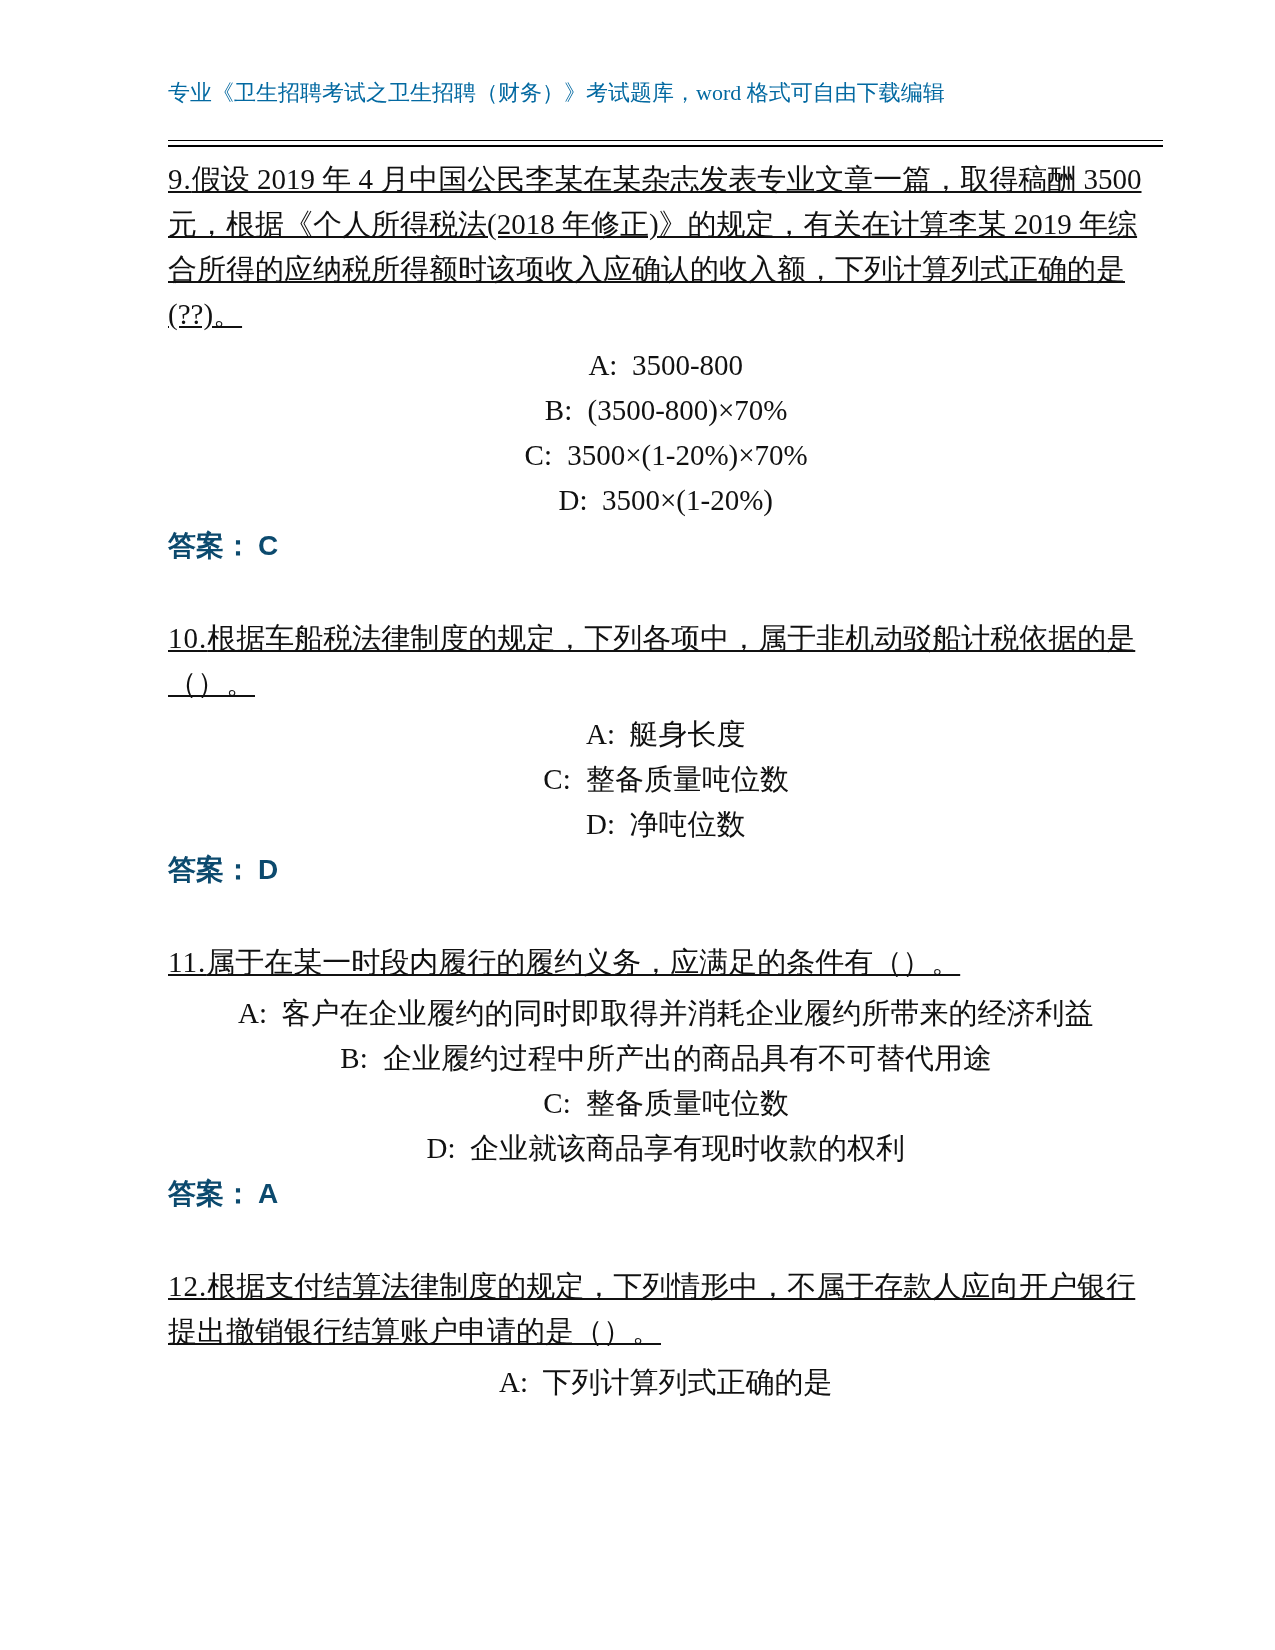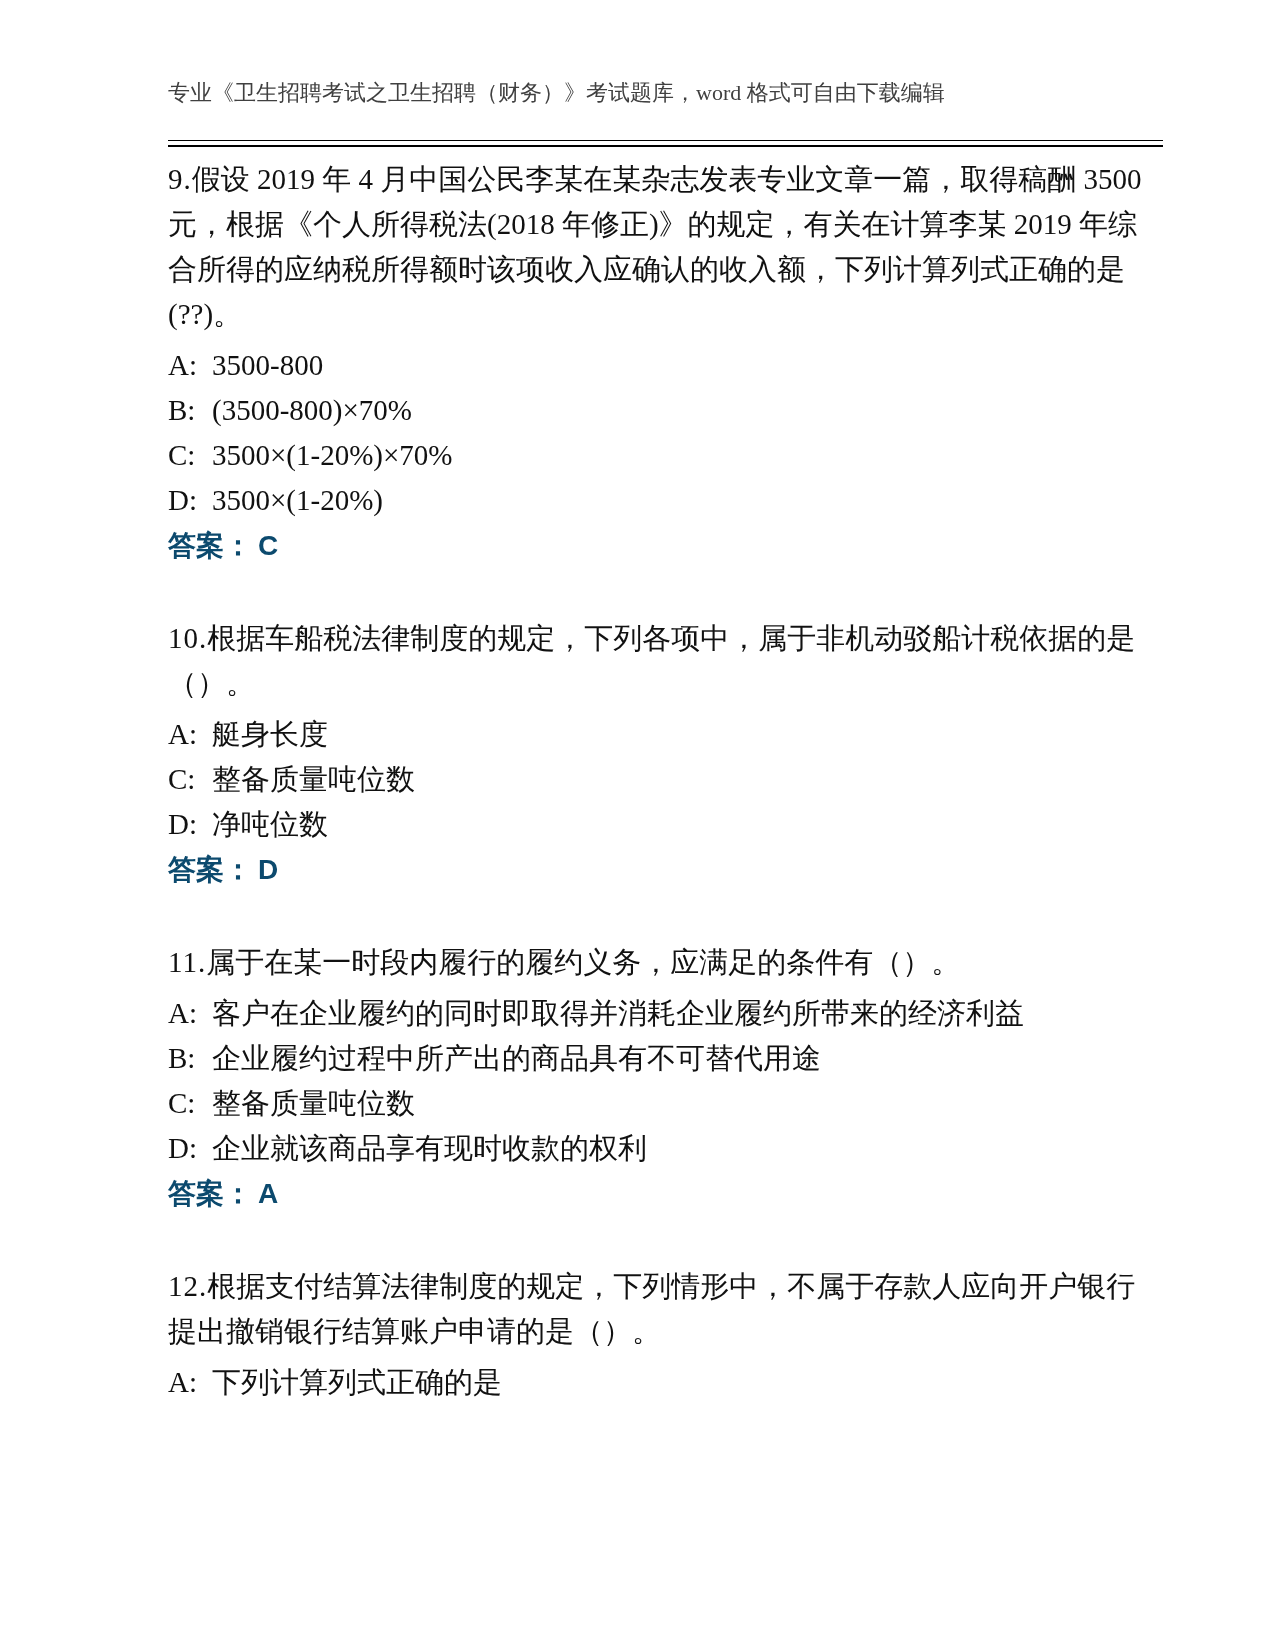--- a/index.html
+++ b/index.html
@@ -10,40 +10,40 @@
     background: #ffffff;
     margin: 0 auto;
     overflow: hidden;
     color: #111;
     font-family: "Liberation Serif", "DejaVu Serif", serif;
   }
   .header-zone {
     margin: 76px 112px 0 168px;
     font-size: 22px;
     line-height: 34px;
-    color: #404040;
+    color: #0369a1;
   }
   .header-zone .hline { white-space: nowrap; }
   .header-divider {
     margin: 30px 112px 0 168px;
     height: 4px;
     border-top: 1px solid #000;
     border-bottom: 2px solid #000;
   }
   .content {
     margin: 10px 112px 0 168px;
     font-size: 29px;
     line-height: 45px;
   }
   .question-block { margin-bottom: 48px; }
   .question-block:last-child { margin-bottom: 0; }
-  .stem { margin: 0; text-align: left; }
+  .stem { margin: 0; text-align: left; text-decoration: underline; }
   .stem .qnum { letter-spacing: 1px; }
   .options { margin-top: 6px; }
-  .option-row { margin: 0; }
+  .option-row { margin: 0; text-align: center; }
   .option-label { display: inline-block; min-width: 30px; }
   .option-text { margin-left: 14px; }
   .answer-line {
     font-family: "Liberation Sans", "DejaVu Sans", sans-serif;
     font-weight: 700;
     font-size: 28px;
     line-height: 45px;
     color: #0c4a6e;
   }
   .answer-value { margin-left: 6px; }

